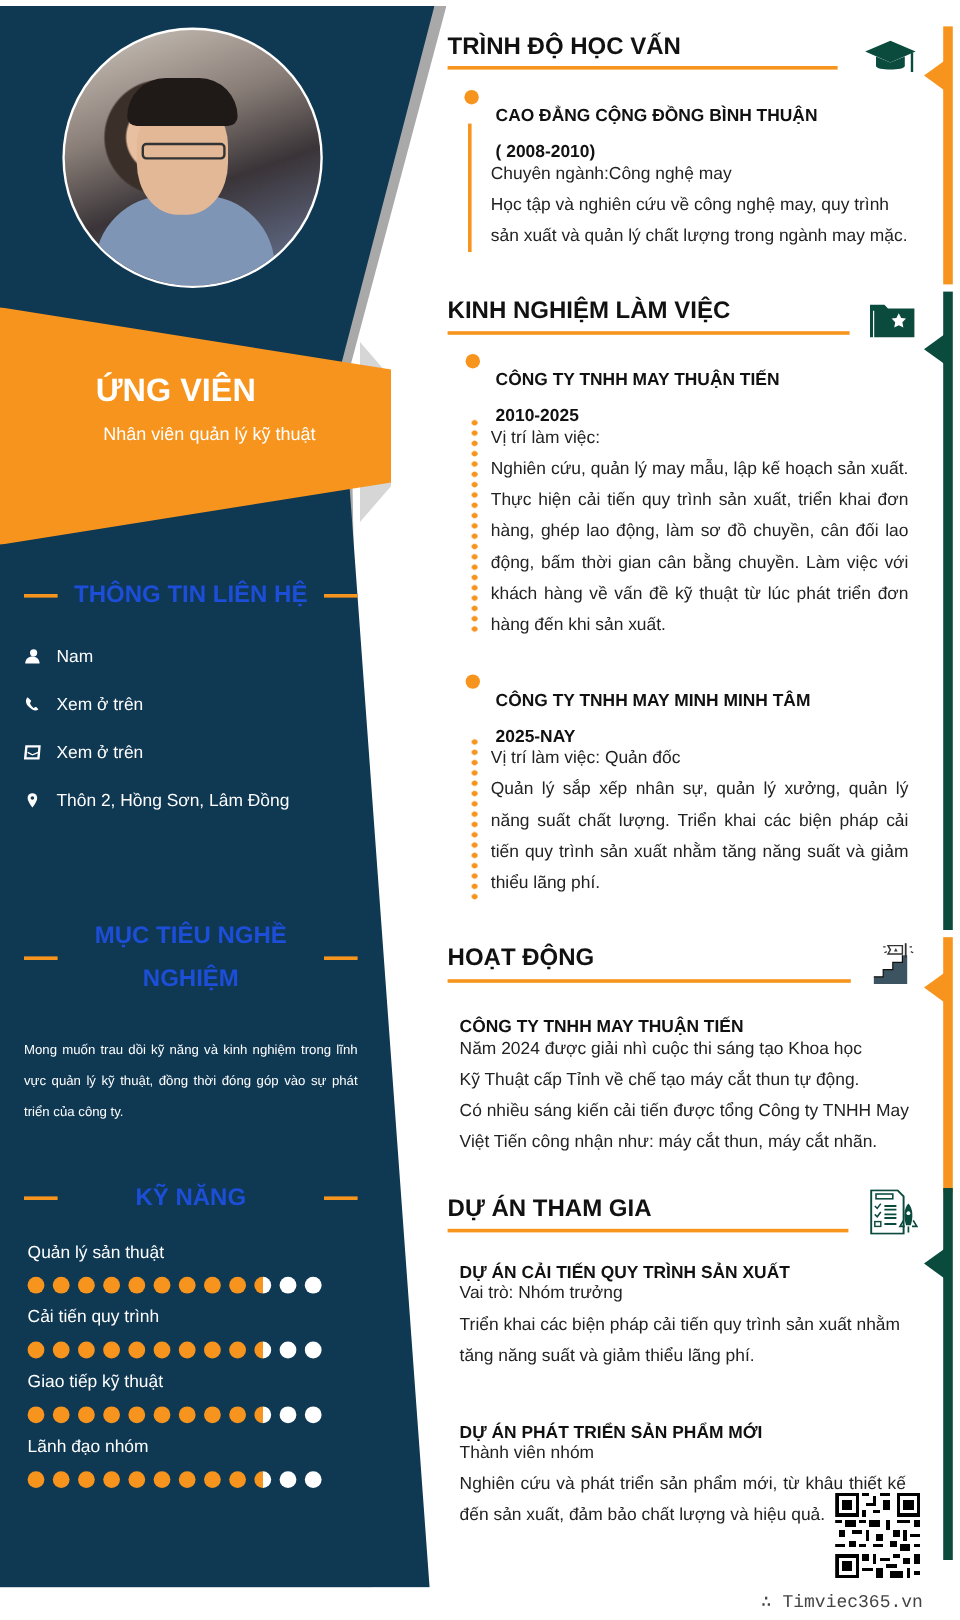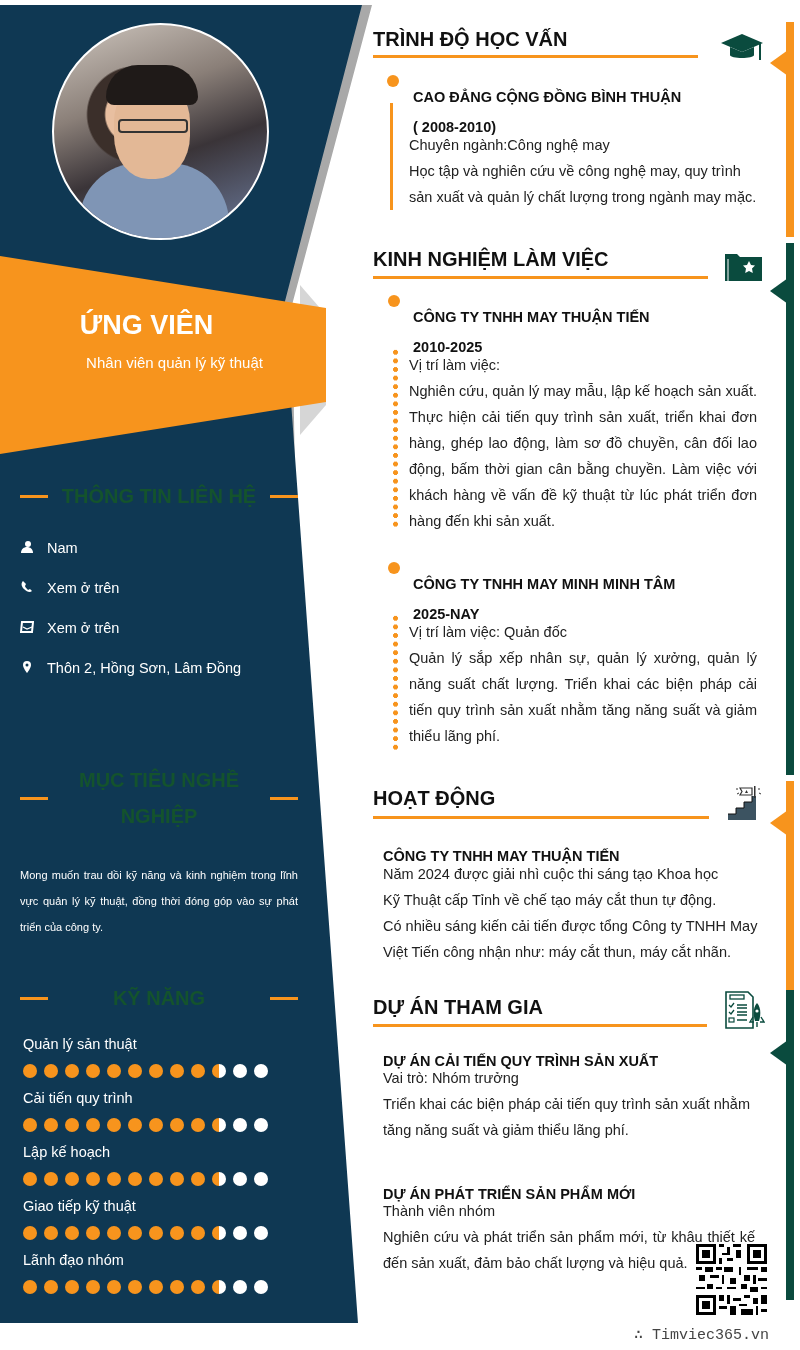--- a/index.html
+++ b/index.html
@@ -52,21 +52,21 @@
     .name {
       position: absolute; left: 0; top: 310px; width: 293px; text-align: center;
       color: #fff; font-size: 27px; font-weight: bold;
     }
     .job-title {
       position: absolute; left: 0; top: 354px; width: 349px; text-align: center;
       color: #fff; font-size: 15px;
     }
 
     .side-heading {
-      position: absolute; left: 20px; width: 278px; color: #14532d; font-weight: bold;
+      position: absolute; left: 20px; width: 278px; color: #1d4ed8; font-weight: bold;
       font-size: 20px; text-align: center; display: flex; align-items: center; justify-content: space-between;
     }
     .side-heading .dash { width: 28px; height: 3px; background: #f7941d; flex: none; }
     .side-heading .text { flex: 1; text-align: center; line-height: 36px; }
 
     .contact-list { position: absolute; left: 20px; top: 528px; width: 280px; }
     .contact-row { display: flex; align-items: center; height: 40px; color: #fff; font-size: 14.5px; }
     .contact-row .ico { width: 27px; font-size: 13px; color: #fff; }
 
     .objective {
@@ -165,21 +165,21 @@
         </svg>
     </span>
     <span>Thôn 2, Hồng Sơn, Lâm Đồng</span>
   </div>
 </div>
 
 <div class="side-heading" style="top:762px;">
   <span class="dash"></span>
   <span class="text">
     <span style="display:block;">MỤC TIÊU NGHỀ</span>
-    <span style="display:block;">NGHIỆP</span>
+    <span style="display:block;">NGHIỆM</span>
   </span>
   <span class="dash"></span>
 </div>
 <div class="objective">Mong muốn trau dồi kỹ năng và kinh nghiệm trong lĩnh vực quản lý kỹ thuật, đồng thời đóng góp vào sự phát triển của công ty.</div>
 
 <div class="side-heading" style="top:980px;">
   <span class="dash"></span>
   <span class="text">KỸ NĂNG</span>
   <span class="dash"></span>
 </div>
@@ -197,37 +197,20 @@
         <span class="dot"></span>
         <span class="dot"></span>
         <span class="dot"></span>
         <span class="dot half"></span>
         <span class="dot empty"></span>
         <span class="dot empty"></span>
       </div>
   </div>
   <div class="skill">
     <div class="skill-name">Cải tiến quy trình</div>
-    <div class="dots">
-        <span class="dot"></span>
-        <span class="dot"></span>
-        <span class="dot"></span>
-        <span class="dot"></span>
-        <span class="dot"></span>
-        <span class="dot"></span>
-        <span class="dot"></span>
-        <span class="dot"></span>
-        <span class="dot"></span>
-        <span class="dot half"></span>
-        <span class="dot empty"></span>
-        <span class="dot empty"></span>
-      </div>
-  </div>
-  <div class="skill">
-    <div class="skill-name">Lập kế hoạch</div>
     <div class="dots">
         <span class="dot"></span>
         <span class="dot"></span>
         <span class="dot"></span>
         <span class="dot"></span>
         <span class="dot"></span>
         <span class="dot"></span>
         <span class="dot"></span>
         <span class="dot"></span>
         <span class="dot"></span>

